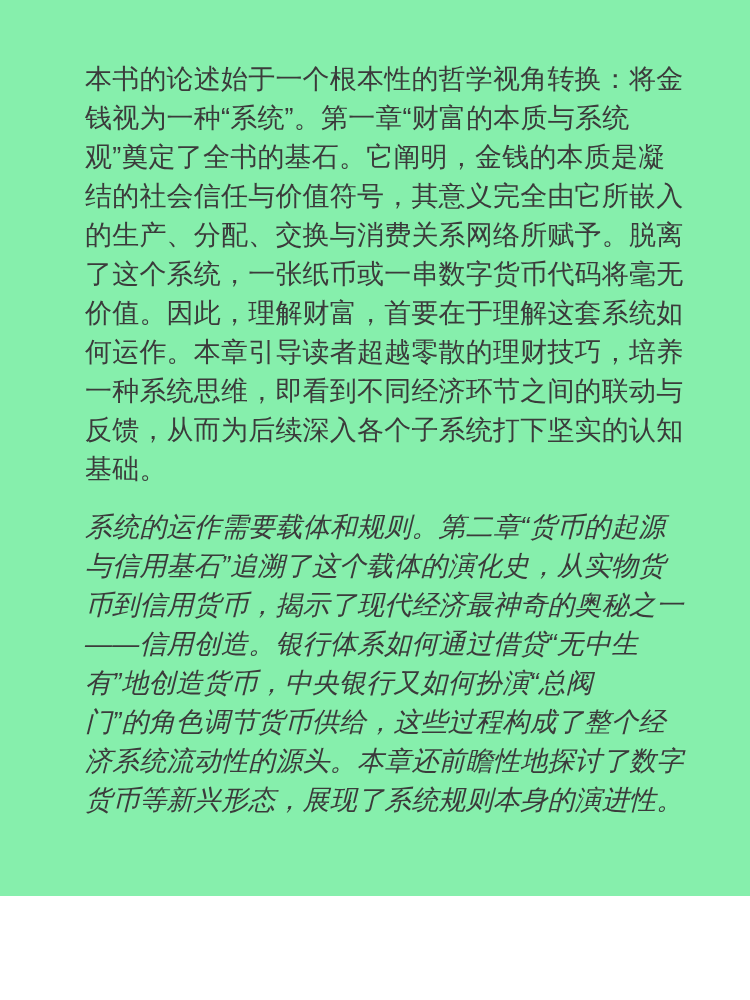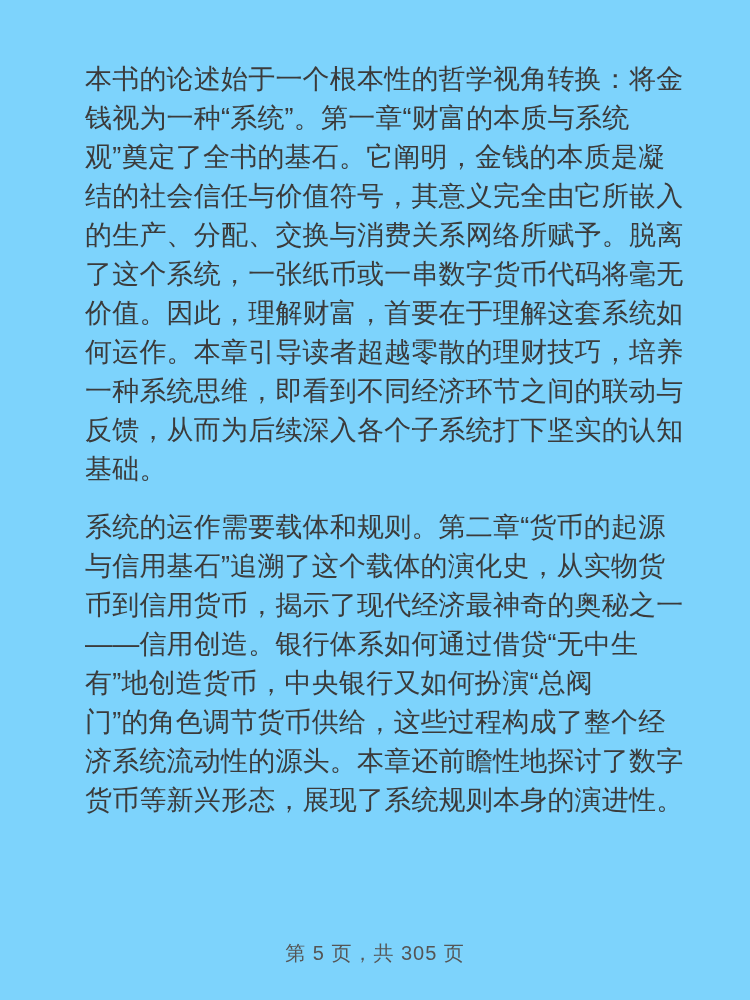--- a/index.html
+++ b/index.html
@@ -3,22 +3,22 @@
   <meta charset="utf-8">
   <style>
     html, body {
       margin: 0;
       padding: 0;
       background: #ffffff;
     }
     .page {
       position: relative;
       width: 750px;
-      height: 1000px;
-      background: #7dd3fc;
+      height: 896px;
+      background: #86efac;
       overflow: hidden;
       font-family: "Liberation Sans", sans-serif;
     }
     .content {
       position: absolute;
       top: 0;
       left: 85px;
       width: 620px;
       padding-top: 60px;
       color: #3b3b3b;
@@ -26,20 +26,21 @@
       line-height: 39px;
       letter-spacing: 0.2px;
       text-align: left;
     }
     .content p {
       margin: 0;
       white-space: pre-line; 
     }
     .content p + p {
       margin-top: 19px;
+      font-style: italic;
     }
     .footer {
       position: absolute;
       left: 0;
       right: 0;
       top: 943px;
       text-align: center;
       color: #555555;
       font-size: 20px;
       line-height: 20px;

